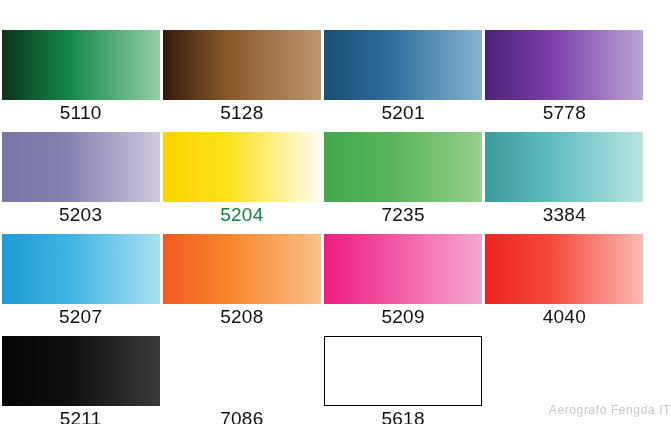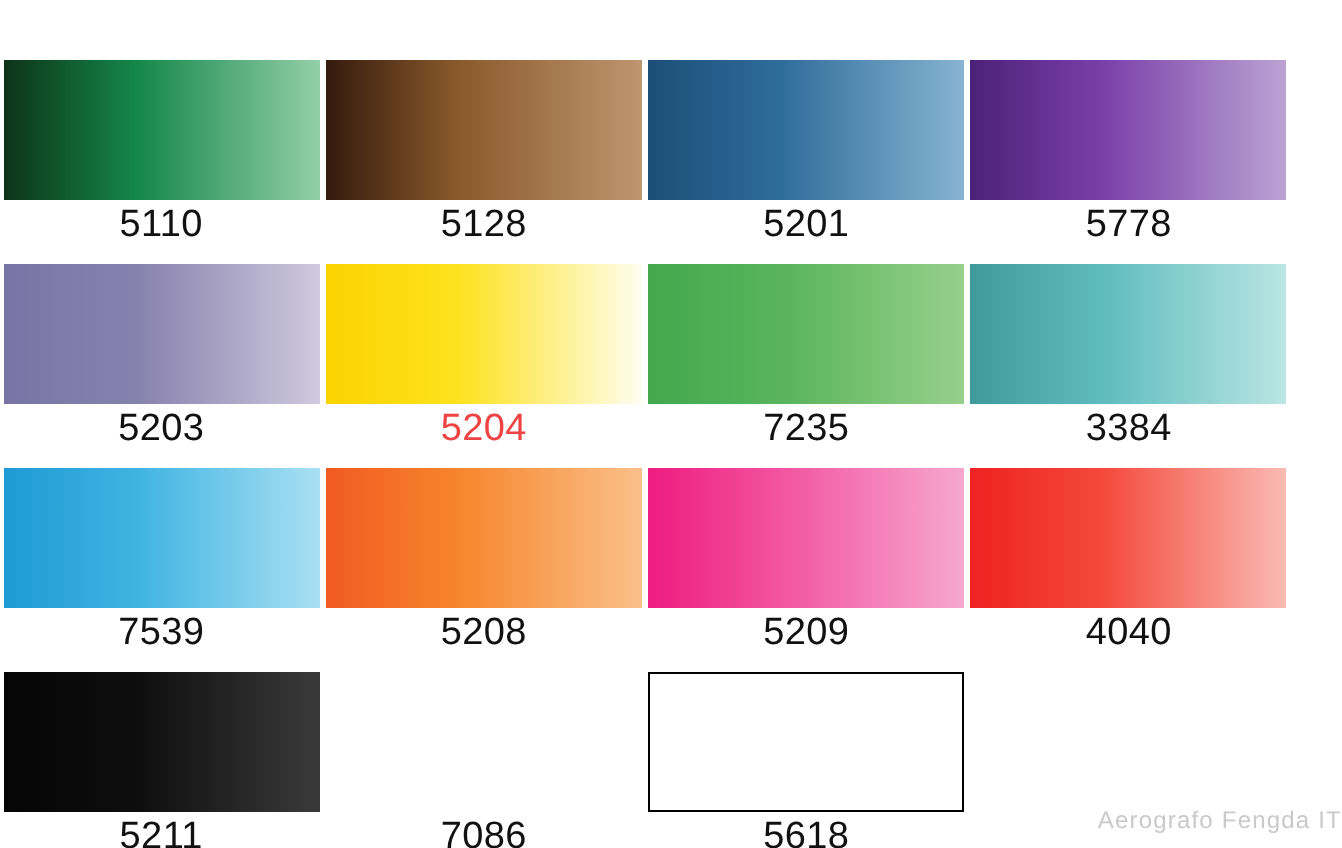--- a/index.html
+++ b/index.html
@@ -96,33 +96,33 @@
       <div class="cell">
         <div class="swatch" style="background: linear-gradient(to right, rgb(76, 33, 120) 0%, rgb(122, 63, 168) 42%, rgb(187, 163, 212) 100%);"></div>
         <div class="label" style="color: rgb(17, 17, 17);">5778</div>
       </div>
       <div class="cell">
         <div class="swatch" style="background: linear-gradient(to right, rgb(122, 116, 166) 0%, rgb(135, 129, 174) 42%, rgb(207, 202, 222) 100%);"></div>
         <div class="label" style="color: rgb(17, 17, 17);">5203</div>
       </div>
       <div class="cell">
         <div class="swatch" style="background: linear-gradient(to right, rgb(251, 212, 0) 0%, rgb(253, 226, 30) 42%, rgb(255, 253, 240) 100%);"></div>
-        <div class="label" style="color: #ef4444;">5204</div>
+        <div class="label" style="color: #15803d;">5204</div>
       </div>
       <div class="cell">
         <div class="swatch" style="background: linear-gradient(to right, rgb(68, 168, 77) 0%, rgb(88, 180, 92) 42%, rgb(151, 208, 139) 100%);"></div>
         <div class="label" style="color: rgb(17, 17, 17);">7235</div>
       </div>
       <div class="cell">
         <div class="swatch" style="background: linear-gradient(to right, rgb(62, 154, 155) 0%, rgb(95, 188, 190) 42%, rgb(185, 230, 227) 100%);"></div>
         <div class="label" style="color: rgb(17, 17, 17);">3384</div>
       </div>
       <div class="cell">
         <div class="swatch" style="background: linear-gradient(to right, rgb(31, 154, 212) 0%, rgb(63, 180, 226) 42%, rgb(169, 224, 243) 100%);"></div>
-        <div class="label" style="color: rgb(17, 17, 17);">7539</div>
+        <div class="label" style="color: rgb(17, 17, 17);">5207</div>
       </div>
       <div class="cell">
         <div class="swatch" style="background: linear-gradient(to right, rgb(241, 90, 34) 0%, rgb(247, 134, 44) 42%, rgb(250, 192, 138) 100%);"></div>
         <div class="label" style="color: rgb(17, 17, 17);">5208</div>
       </div>
       <div class="cell">
         <div class="swatch" style="background: linear-gradient(to right, rgb(238, 28, 127) 0%, rgb(242, 84, 160) 42%, rgb(247, 168, 207) 100%);"></div>
         <div class="label" style="color: rgb(17, 17, 17);">5209</div>
       </div>
       <div class="cell">

